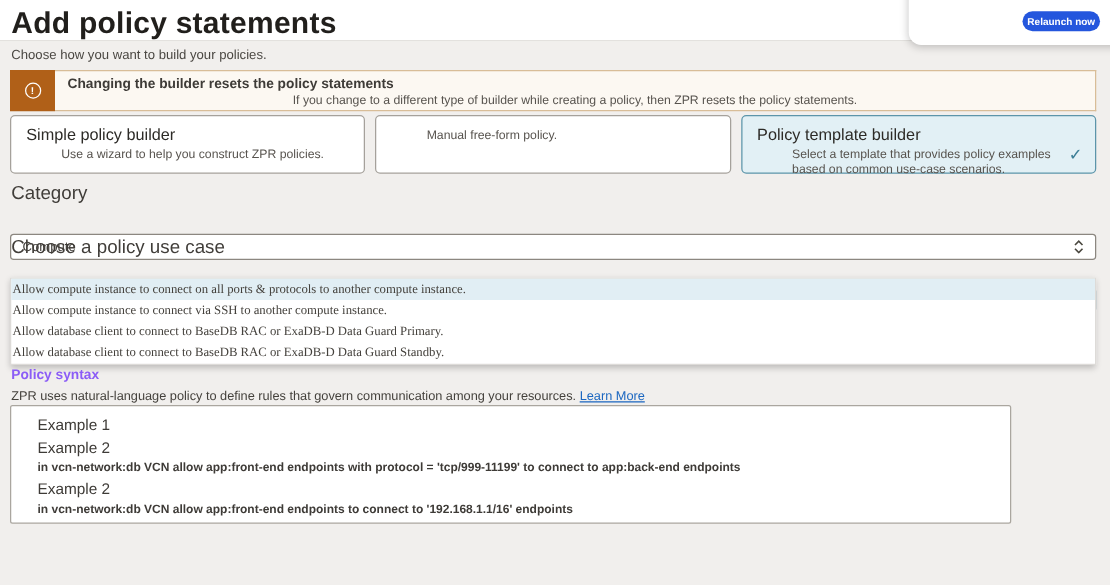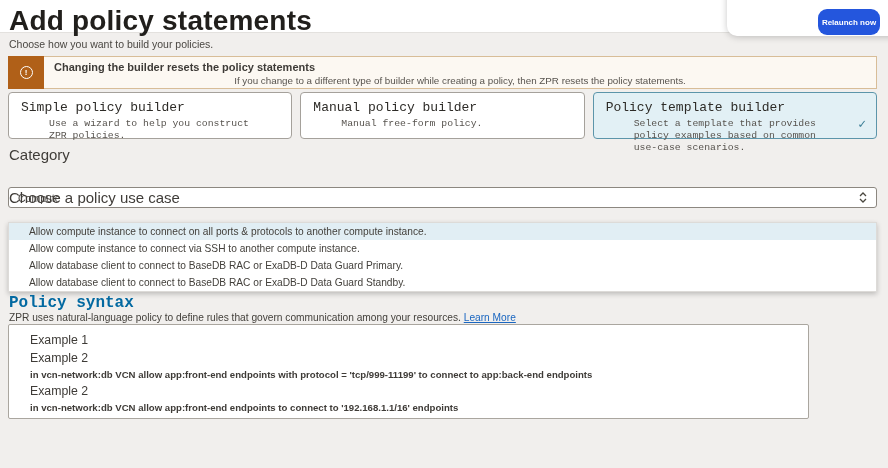--- a/index.html
+++ b/index.html
@@ -1,57 +1,57 @@
 <!DOCTYPE html>
 <html><head>
 <meta charset="utf-8">
 <style>
   * { margin:0; padding:0; box-sizing:border-box; }
   html,body { width:888px; height:468px; overflow:hidden; }
   body { font-family:"Liberation Sans","DejaVu Sans",sans-serif; background:#f1efed; position:relative; color:#403d39; }
 
   
   .header-band { position:absolute; left:0; top:0; width:888px; height:33px; background:#ffffff; border-bottom:1px solid #e3e1de; }
-  .page-title { position:absolute; left:9px; top:5px; font-size:28px; font-weight:bold; color:#211f1c; letter-spacing:.2px; }
+  .page-title { position:absolute; left:9px; top:5px; font-size:24px; font-weight:bold; color:#211f1c; letter-spacing:.2px; }
 
   
   .float-card { position:absolute; left:727px; top:-26px; width:176px; height:62px; background:#ffffff; border-radius:10px; box-shadow:0 1px 7px rgba(0,0,0,.22); }
-  .relaunch-btn { position:absolute; left:91px; top:35px; width:62px; height:26px; background:#2456dd; color:#ffffff; border:none; border-radius:9px; font-size:8px; font-weight:bold; font-family:inherit; cursor:pointer; }
+  .relaunch-btn { position:absolute; left:91px; top:35px; width:62px; height:16px; background:#2456dd; color:#ffffff; border:none; border-radius:9px; font-size:8px; font-weight:bold; font-family:inherit; cursor:pointer; }
 
   .subtitle { position:absolute; left:9px; top:38px; font-size:10.5px; color:#4a4742; }
 
   
   .warning { position:absolute; left:8px; top:56px; width:869px; height:33px; display:flex; }
   .warning-iconblock { width:36px; background:#b06018; display:flex; align-items:center; justify-content:center; flex:none; }
   .warning-icon { width:13px; height:13px; border:1.4px solid #fff; border-radius:50%; color:#fff; font-size:8px; font-weight:bold; display:flex; align-items:center; justify-content:center; line-height:1; }
   .warning-body { flex:1; background:#fcf8f2; border:1px solid #d8bd98; border-left:none; padding:3px 10px; }
   .warning-title { font-size:11px; font-weight:bold; color:#3e3b37; margin-top:1px; }
   .warning-text { font-size:9.8px; color:#57534e; margin-top:2px;text-align:center; }
 
   
-  .cards { position:absolute; left:8px; top:92px; width:869px; display:flex; gap:8px;font-family:Liberation Mono, monospace; }
+  .cards { position:absolute; left:8px; top:92px; width:869px; display:flex; gap:8px; }
   .card { flex:1; background:#ffffff; border:1px solid #a5a19b; border-radius:4px; padding:7px 12px 6px 12px; height:47px; cursor:pointer; position:relative; }
   .card-title { font-size:13px; color:#2d2b27; }
   .card-desc { font-size:9.8px; color:#57534e; margin-top:3px; line-height:1.25; padding-right:20px;padding-left:28px; }
   .card.selected { background:#e2f0f5; border:1px solid #5c95aa; }
   .check { position:absolute; right:10px; bottom:6px; color:#3d7f97; font-size:13px; }
 
   
   .field-label { position:absolute; left:9px; font-size:15px; color:#403d39; }
   .select-box { position:absolute; left:8px; width:869px; background:#ffffff; border:1px solid #8c8780; border-radius:3px; display:flex; align-items:center; padding:0 9px; font-size:10.5px; color:#403d39; cursor:pointer;margin-top:32px; }
   .select-box .grow { flex:1; }
   .select-box.focused { border:2px solid #44758c; border-radius:4px; }
 
   
   .dropdown { position:absolute; left:8px; top:222px; width:869px; background:#ffffff; border:1px solid #dddbd8; box-shadow:0 2px 5px rgba(0,0,0,.22); }
-  .option { height:17px; display:flex; align-items:center; padding-left:20px; font-size:10.2px; color:#44413c; cursor:pointer; }
+  .option { height:17px; display:flex; align-items:center; padding-left:1px; font-size:10.2px; color:#44413c; cursor:pointer;font-family:Liberation Serif, serif; }
   .option.highlighted { background:#e1eef4; }
 
   
-  .syntax-heading { position:absolute; left:9px; top:294px; font-size:16px; font-weight:bold; color:#0369a1;font-family:Liberation Mono, monospace; }
+  .syntax-heading { position:absolute; left:9px; top:294px; font-size:11px; font-weight:bold; color:#8b5cf6; }
   .syntax-desc { position:absolute; left:9px; top:312px; font-size:10.2px; color:#44413c; }
   .learn-more { color:#1a66c0; text-decoration:underline; cursor:pointer; }
 
   .example-box { position:absolute; left:8px; top:324px; width:801px; height:95px; background:#ffffff; border:1px solid #aaa69f; border-radius:2px; padding:8px 0 0 21px; }
   .example-label { font-size:12.3px; color:#3e3b37; margin-top:4px; }
   .example-stmt { font-size:9.6px; font-weight:bold; color:#3e3b37; margin-top:4px; }
   .example-label:first-child { margin-top:0; }
 
   .stepper-icon { flex:none; display:flex; align-items:center; }
 </style>
@@ -76,21 +76,20 @@
     <div class="warning-text">If you change to a different type of builder while creating a policy, then ZPR resets the policy statements.</div>
   </div>
 </div>
 
 <div class="cards">
   <div class="card">
     <div class="card-title">Simple policy builder</div>
     <div class="card-desc">Use a wizard to help you construct ZPR policies.</div>
   </div>
   <div class="card">
-    <div class="card-title">Manual policy builder</div>
     <div class="card-desc">Manual free-form policy.</div>
   </div>
   <div class="card selected">
     <div class="card-title">Policy template builder</div>
     <div class="card-desc">Select a template that provides policy examples based on common use-case scenarios.</div>
     <span class="check">✓</span>
   </div>
 </div>
 
 <div class="field-label" style="top:146px;">Category</div>

